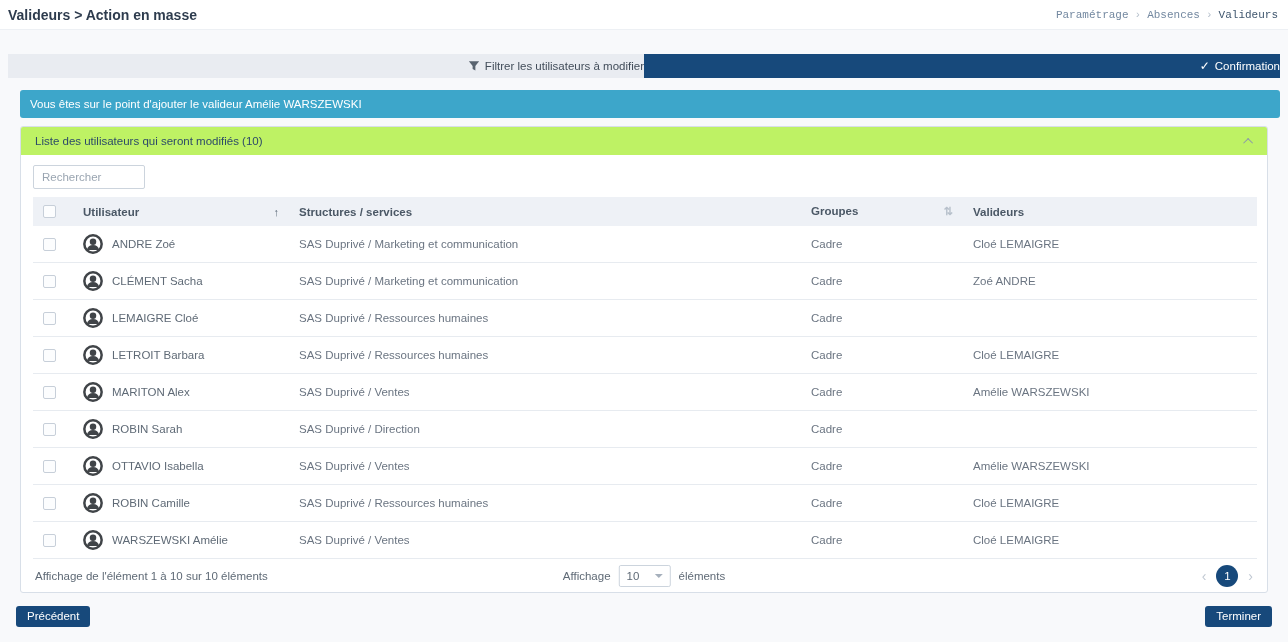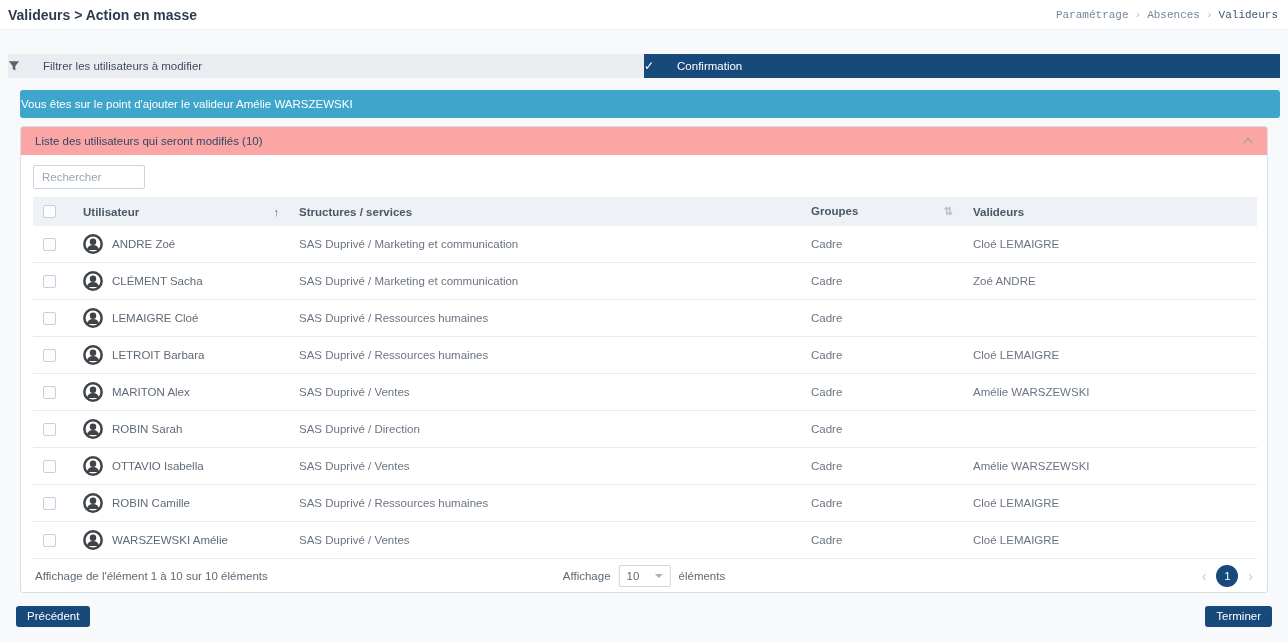--- a/index.html
+++ b/index.html
@@ -22,40 +22,40 @@
   }
   .page-title{font-weight:bold;font-size:14px;color:#2e3c4e;}
   .crumbs{display:flex;align-items:center;gap:6px;font-size:11px;font-family:Liberation Mono, monospace;}
   .crumb-link{color:#7388a0;cursor:pointer;}
   .crumb-sep{color:#b6c0cc;font-size:11px;}
   .crumb-current{color:#3f566e;}
   
   .outer{padding:0 8px;}
   .tabs{display:flex;margin-top:16px;height:32px;}
   .tab{
-    flex:1;display:flex;align-items:center;justify-content:flex-start;gap:23px;
+    flex:1;display:flex;align-items:center;justify-content:flex-end;gap:5px;
     font-size:11.5px;cursor:pointer;margin-top:8px;
   }
   .tab-inactive{background:#e9ecf1;color:#424d5a;}
   .tab-active{background:var(--navy);color:#ffffff;}
   .tab .check{font-size:12px;}
   .funnel{display:inline-block;line-height:0;}
   
   .banner{
     margin:12px 0 0 12px;height:28px;border-radius:3px;
     background:var(--banner);color:#ffffff;
-    display:flex;align-items:center;padding:0 1px;font-size:11.5px;
+    display:flex;align-items:center;padding:0 10px;font-size:11.5px;
   }
   
   .panel{
     margin:8px 12px 0 12px;background:#ffffff;
     border:1px solid #d8dfe8;border-radius:3px;
   }
   .panel-head{
-    height:28px;background:#fca5a5;border-radius:2px 2px 0 0;
+    height:28px;background:#bef264;border-radius:2px 2px 0 0;
     display:flex;align-items:center;justify-content:space-between;
     padding:0 14px;color:#2d4a68;font-size:11.5px;cursor:pointer;
   }
   .chev-up{
     width:7px;height:7px;border-top:1.5px solid #8b99a9;border-left:1.5px solid #8b99a9;
     transform:rotate(45deg) translateY(2px);
   }
   .panel-body{padding:10px 12px 0 12px;}
   .search{
     width:112px;height:24px;border:1px solid #ccd4dd;border-radius:2px;

